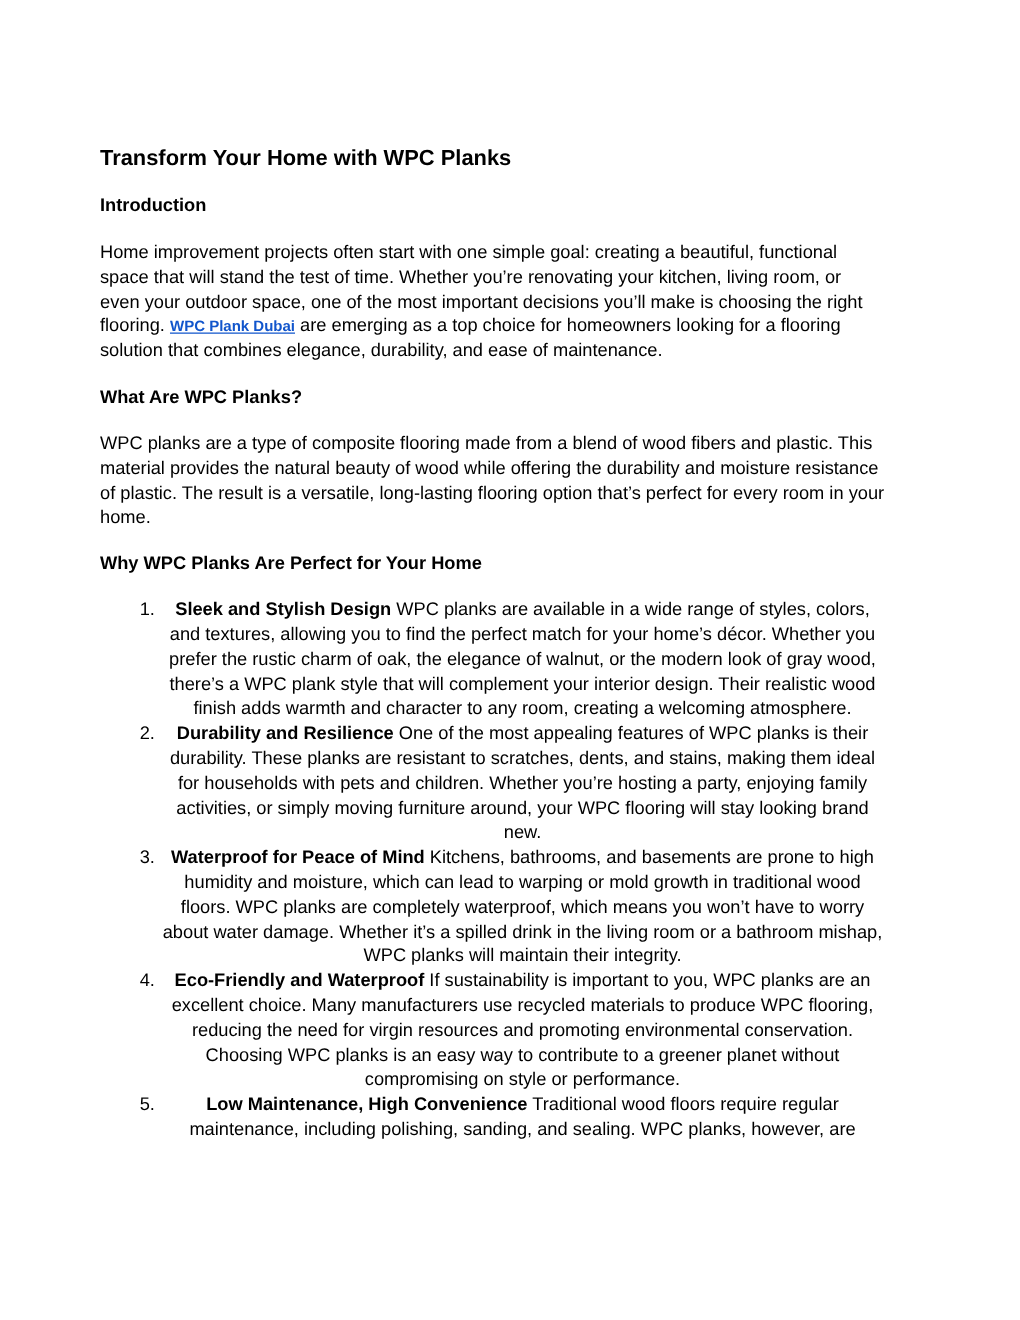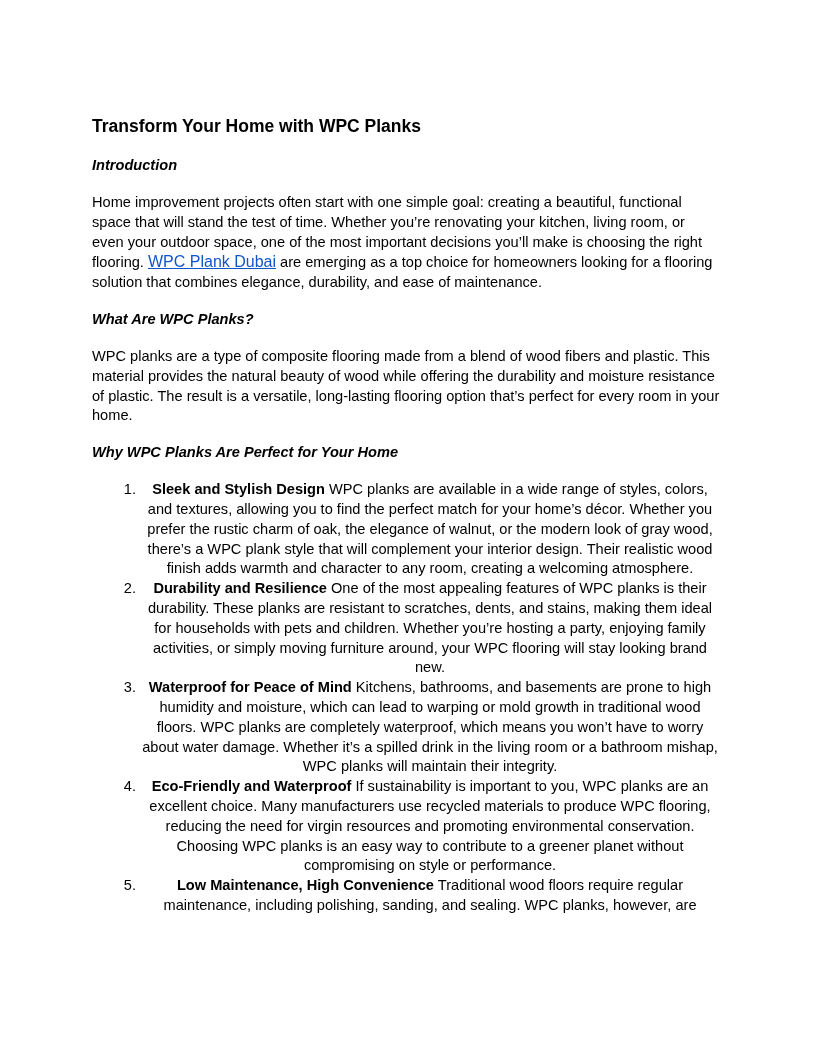--- a/index.html
+++ b/index.html
@@ -1,22 +1,22 @@
 <!DOCTYPE html>
 <html><head>
   <meta charset="utf-8">
   <style>
     html, body { margin: 0; padding: 0; background: #ffffff; }
     body { width: 816px; height: 1056px; position: relative; overflow: hidden;
       font-family: "Liberation Sans", sans-serif; color: #000000; }
-    .page { position: absolute; left: 92px; top: 114px; width: 628px; }
+    .page { position: absolute; left: 80px; top: 114px; width: 628px; }
     h1 { font-size: 17.5px; font-weight: bold; margin: 0 0 17px 0; line-height: 24px; }
-    h2 { font-size: 14.6px; font-weight: bold; margin: 0 0 18px 0; line-height: 20px; font-style: italic; }
+    h2 { font-size: 14.6px; font-weight: bold; margin: 0 0 18px 0; line-height: 20px; }
     p { font-size: 14.6px; line-height: 19.8px; margin: 0 0 16px 0; }
-    a.link { color: #1155cc; text-decoration: underline; font-size: 16px; }
+    a.link { color: #1155cc; text-decoration: underline; font-size: 12px; font-weight: bold; }
     ol { margin: 0; padding: 0 0 0 48px; font-size: 14.6px; line-height: 19.8px; }
     ol li { padding-left: 0; margin: 0; text-align: center; }
     ol li::marker { font-weight: normal; }
     b { font-weight: bold; }
   </style>
 </head>
 <body>
 
 <div class="page">
   <h1>Transform Your Home with WPC Planks</h1>

